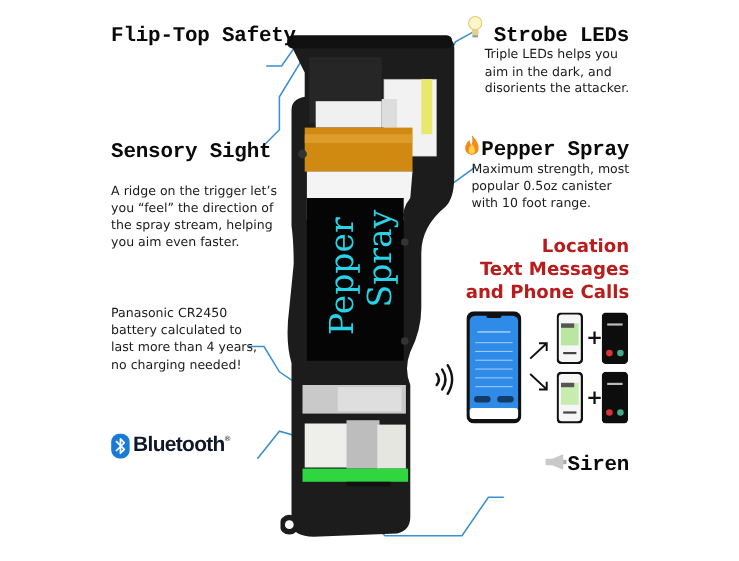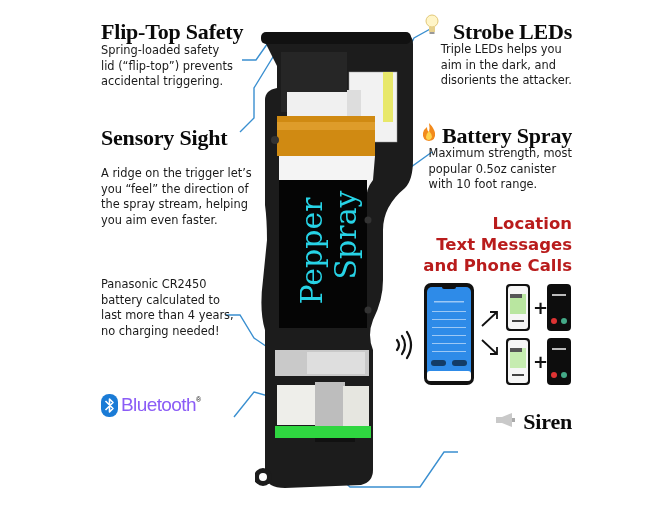--- a/index.html
+++ b/index.html
@@ -1,22 +1,22 @@
 <!DOCTYPE html>
 <html><head>
 <meta charset="utf-8">
 <style>
   html, body { margin:0; padding:0; background:#ffffff; }
   body { width:672px; height:510px; position:relative; overflow:hidden; font-family:"Liberation Sans", "DejaVu Sans", sans-serif; color:#111; }
   .abs { position:absolute; }
-  .title { font-family:Liberation Serif, serif; font-weight:900; font-size:22px; letter-spacing:-0.2px; color:#0a0a0a; line-height:20px; white-space:nowrap; }
+  .title { font-family:Liberation Mono, monospace; font-weight:900; font-size:19px; letter-spacing:-0.2px; color:#0a0a0a; line-height:20px; white-space:nowrap; }
   .desc { font-family:"DejaVu Sans", sans-serif; font-size:11.4px; line-height:15.5px; color:#1a1a1a; white-space:pre-line; }
   .right { }
   .big-title { font-family:"DejaVu Sans", sans-serif; font-weight:900; font-size:16.5px; line-height:21px; text-align:right; color:#b91c1c; white-space:pre-line; }
-  .bt-word { font-family:"Liberation Sans", sans-serif; font-weight:normal; font-size:19px; letter-spacing:-0.6px; color:#8b5cf6; }
+  .bt-word { font-family:"Liberation Sans", sans-serif; font-weight:bold; font-size:19px; letter-spacing:-0.6px; color:#0f172a; }
   svg { display:block; }
 </style>
 </head>
 <body>
 
 <svg class="abs" style="left:0;top:0;" width="672" height="510">
   <g fill="none" stroke="#3a8fd0" stroke-width="1.4">
 
     <polyline points="242,60 256,60 270,40"></polyline>
 
@@ -83,23 +83,20 @@
   </svg>
 </div>
 
 <div class="abs" style="left:280px;top:188px;width:84px;height:140px;">
   <div class="abs" style="left:-22px;top:48px;transform:rotate(-90deg);font-family:'DejaVu Serif',serif;font-size:30px;color:#27d3e6;white-space:nowrap;line-height:30px;">Pepper</div>
   <div class="abs" style="left:22px;top:32px;transform:rotate(-90deg);font-family:'DejaVu Serif',serif;font-size:30px;color:#27d3e6;white-space:nowrap;line-height:30px;">Spray</div>
 </div>
 
 <div class="abs" style="left:101px;top:22px;">
   <div class="title">Flip-Top Safety</div>
-  <div class="desc" style="margin-top:1px;">Spring-loaded safety
-lid (“flip-top”) prevents
-accidental triggering.</div>
 </div>
 
 <div class="abs" style="left:412px;top:14px;width:160px;">
   <div class="abs" style="left:12px;top:0px;">
     <svg width="16" height="22" viewBox="0 0 16 22">
       <circle cx="8" cy="7" r="6" fill="#fff5c8" stroke="#e2c878" stroke-width="1"></circle>
       <rect x="5" y="13" width="6" height="5" fill="#e6d08c"></rect>
       <rect x="5.5" y="18" width="5" height="2" fill="#999"></rect>
     </svg>
   </div>
@@ -117,21 +114,21 @@
 you aim even faster.</div>
 </div>
 
 <div class="abs" style="left:412px;top:120px;width:160px;height:70px;">
   <div class="abs" style="left:8px;top:2px;">
     <svg width="18" height="20" viewBox="0 0 18 20">
       <path d="M9,1 Q14,6 15,11 Q16,18 9,19 Q2,18 3,11 Q4,7 7,5 Q7,9 9,10 Q10,6 9,1 Z" fill="#f28a1c"></path>
       <path d="M9,9 Q12,12 12,15 Q11,18 9,18 Q6,18 6,15 Q6,12 9,9 Z" fill="#ffd24a"></path>
     </svg>
   </div>
-  <div class="title right" style="position:absolute;right:0;top:6px;">Battery Spray</div>
+  <div class="title right" style="position:absolute;right:0;top:6px;">Pepper Spray</div>
   <div class="desc right" style="position:absolute;right:0;top:26px;">Maximum strength, most
 popular 0.5oz canister
 with 10 foot range.</div>
 </div>
 
 <div class="abs" style="left:400px;top:213px;width:172px;">
   <div class="big-title">Location
 Text Messages
 and Phone Calls</div>
 </div>

